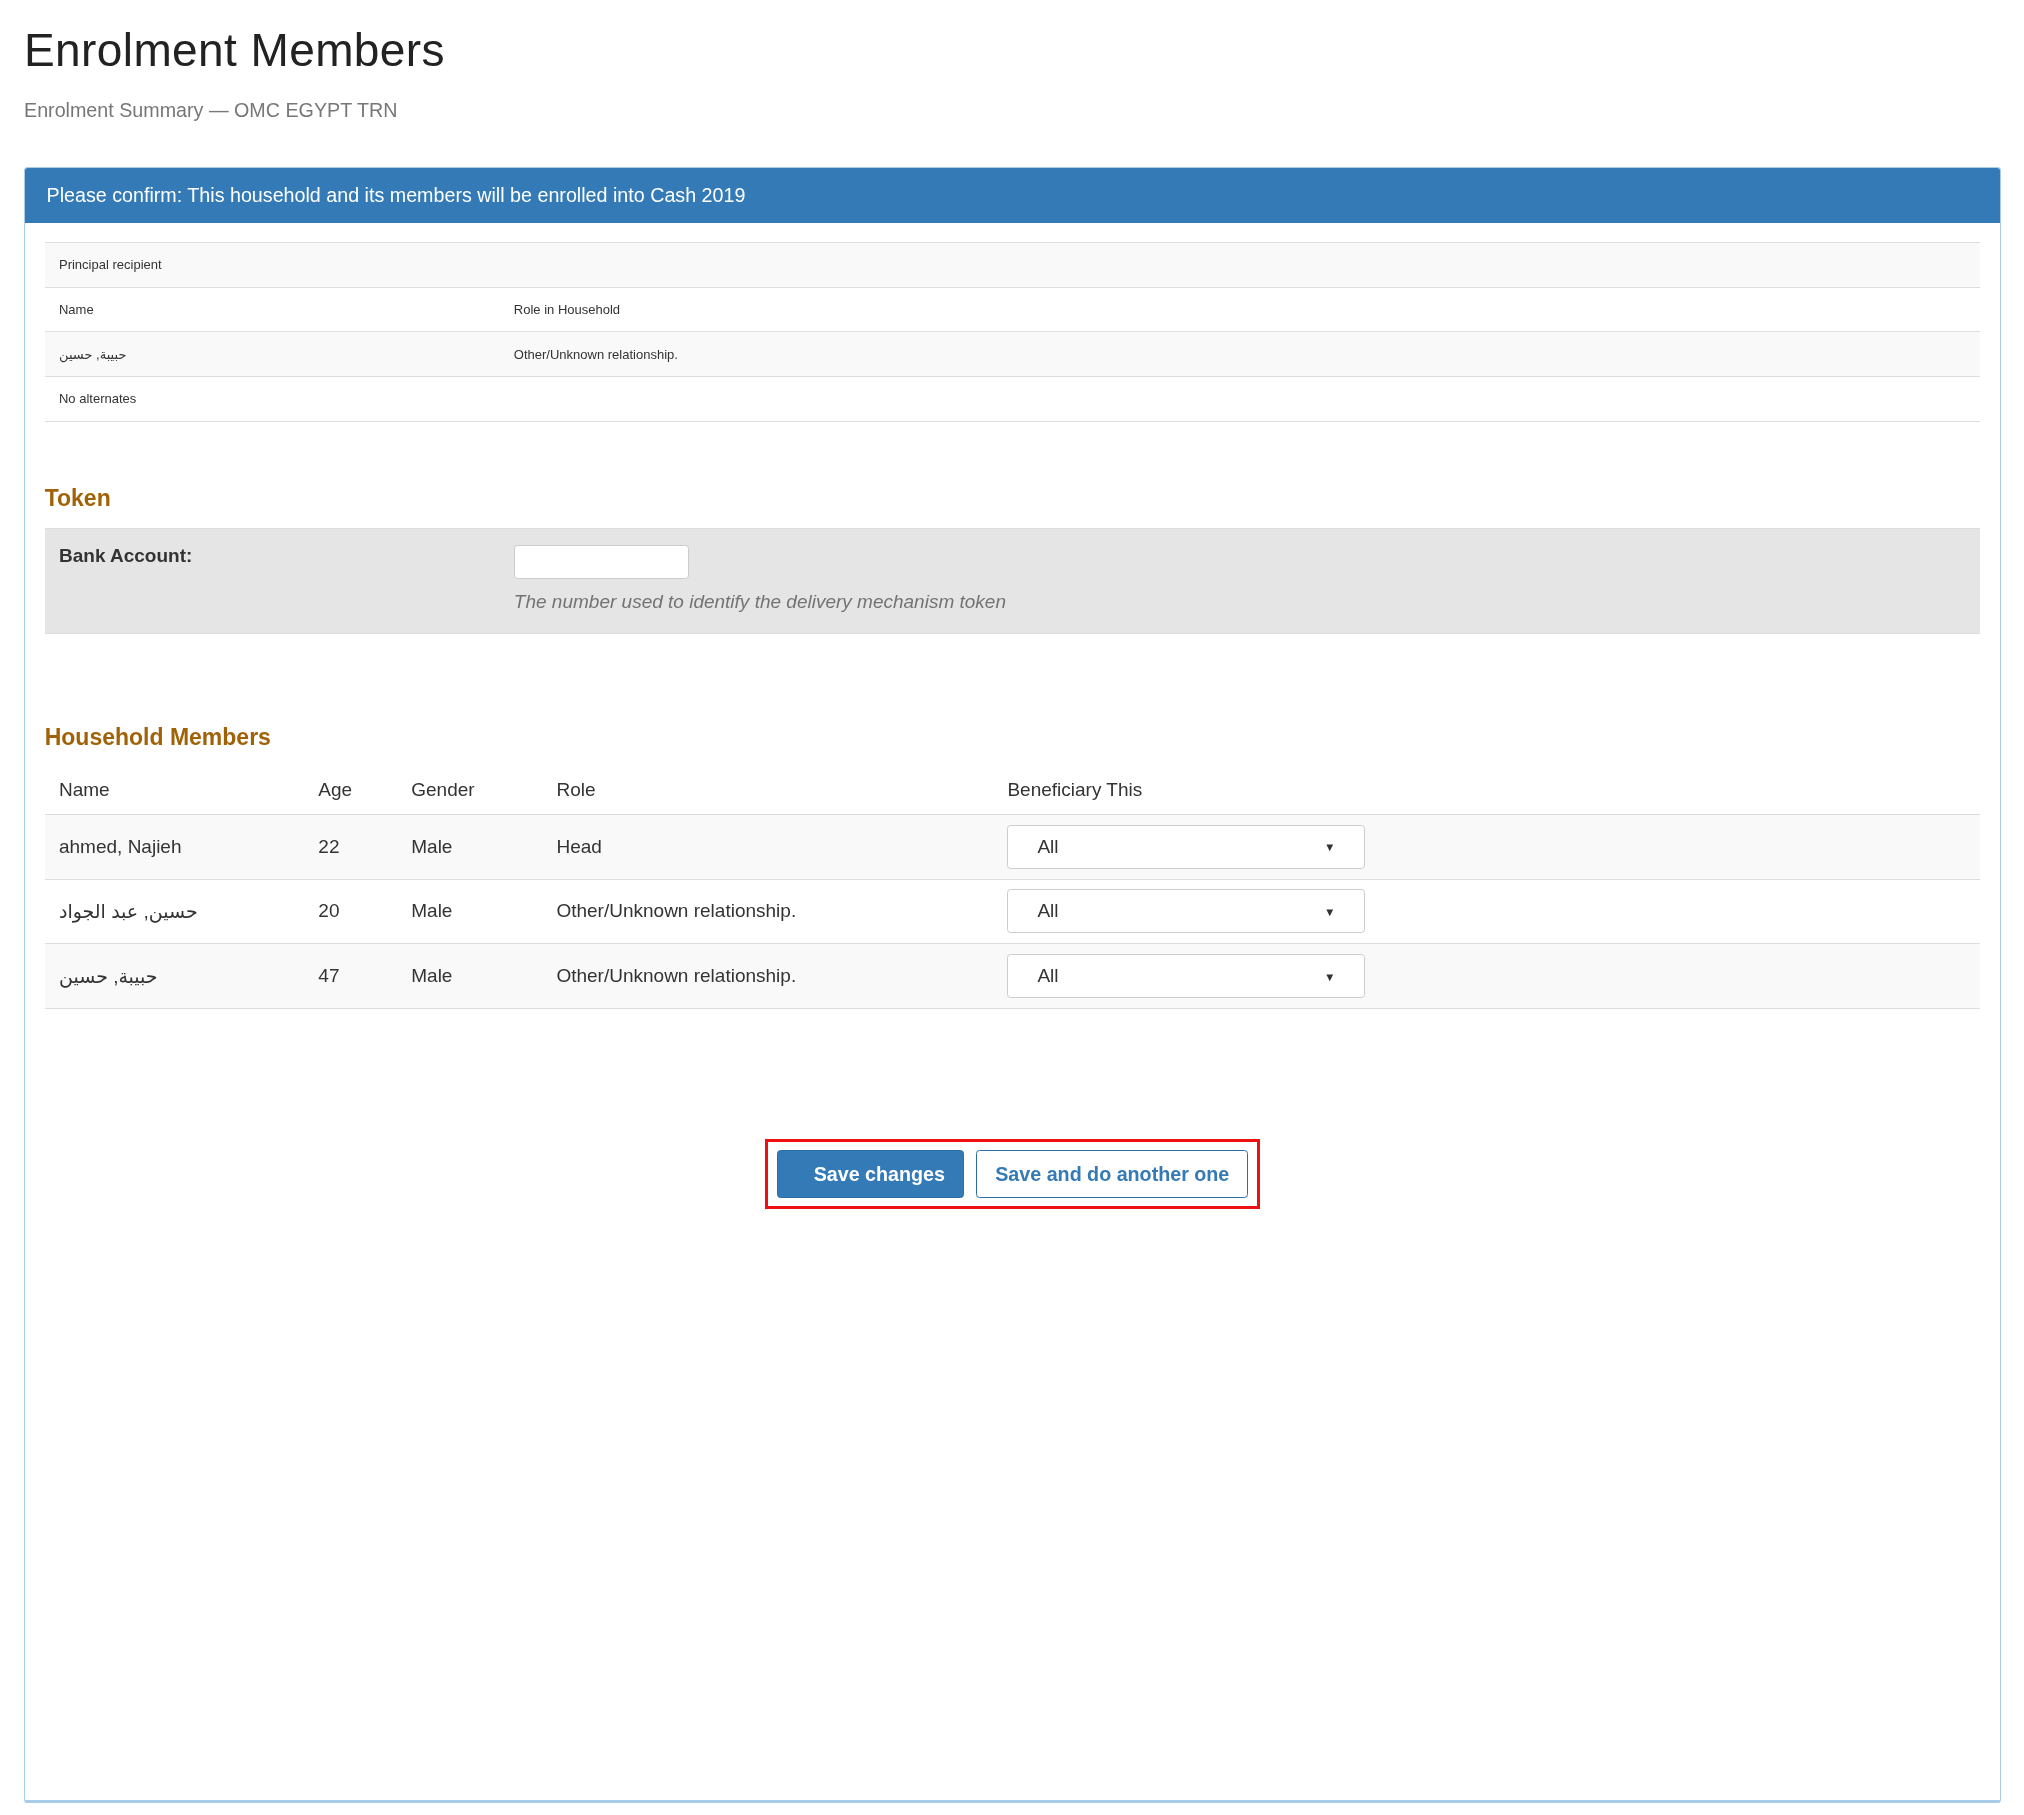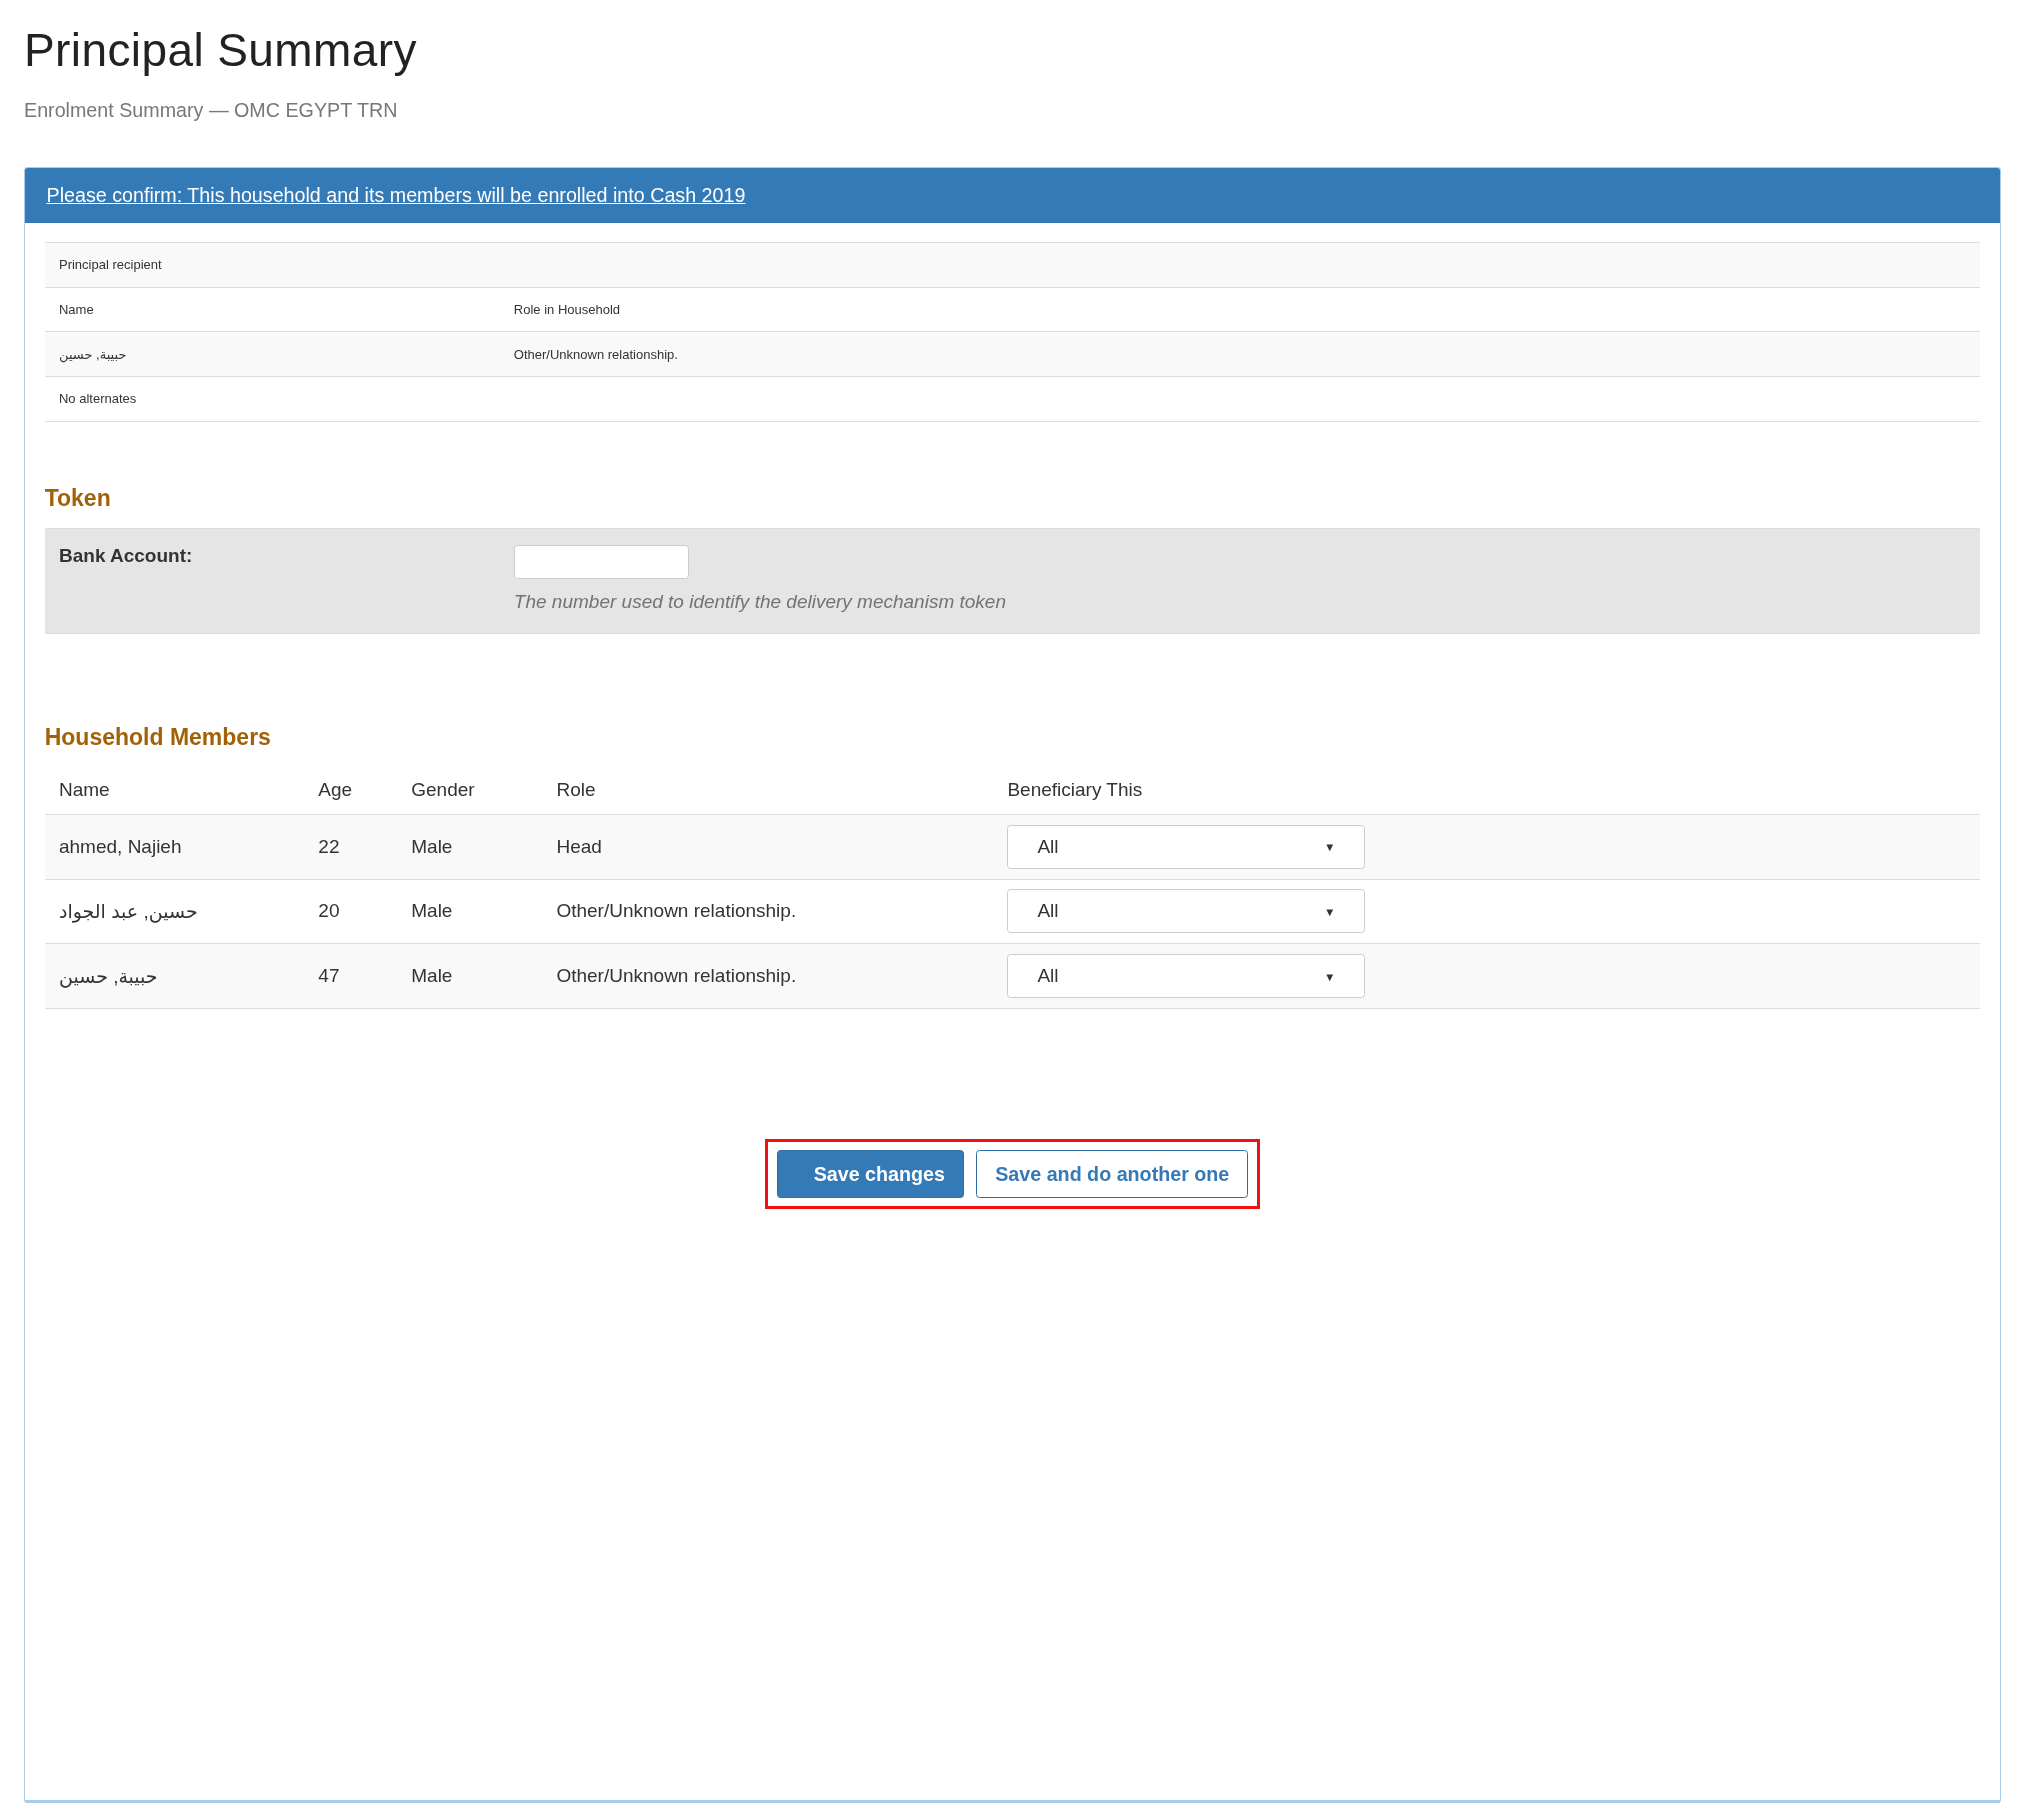--- a/index.html
+++ b/index.html
@@ -33,21 +33,20 @@
     border-bottom: 3.6px solid #a9cde8;
     border-radius: 3.6px;
     background: #fff;
   }
   .panel-heading {
     background: #337ab7;
     color: #ffffff;
     font-size: 19.7px;
     padding: 16px 21.5px;
     border-radius: 2.7px 2.7px 0 0;
-    text-decoration: underline;
   }
   .panel-body {
     padding: 19.7px 19.7px 36px 19.7px;
   }
 
   
   table.summary-table {
     width: 100%;
     border-collapse: collapse;
     margin-bottom: 63px;
@@ -187,21 +186,21 @@
     border: 0.9px solid #2e6da4;
     color: #337ab7;
   }
   .bottom-spacer { height: 555px; }
 </style>
 </head>
 <body>
 
 <div class="page">
 
-  <h1 class="page-title">Principal Summary</h1>
+  <h1 class="page-title">Enrolment Members</h1>
   <div class="page-subtitle">Enrolment Summary — OMC EGYPT TRN</div>
 
   <div class="panel">
     <div class="panel-heading">Please confirm: This household and its members will be enrolled into Cash 2019</div>
 
     <div class="panel-body">
 
       <table class="summary-table">
         <tbody>
           <tr>

